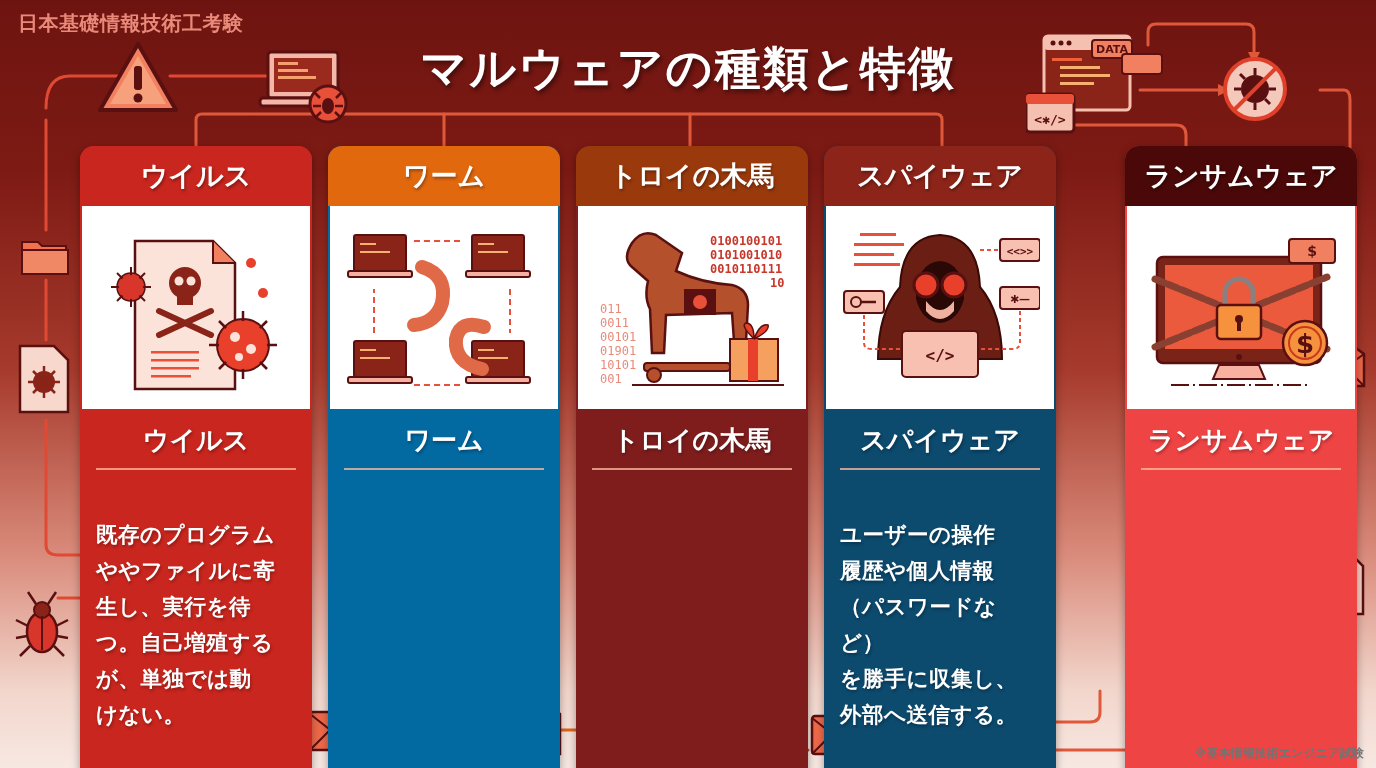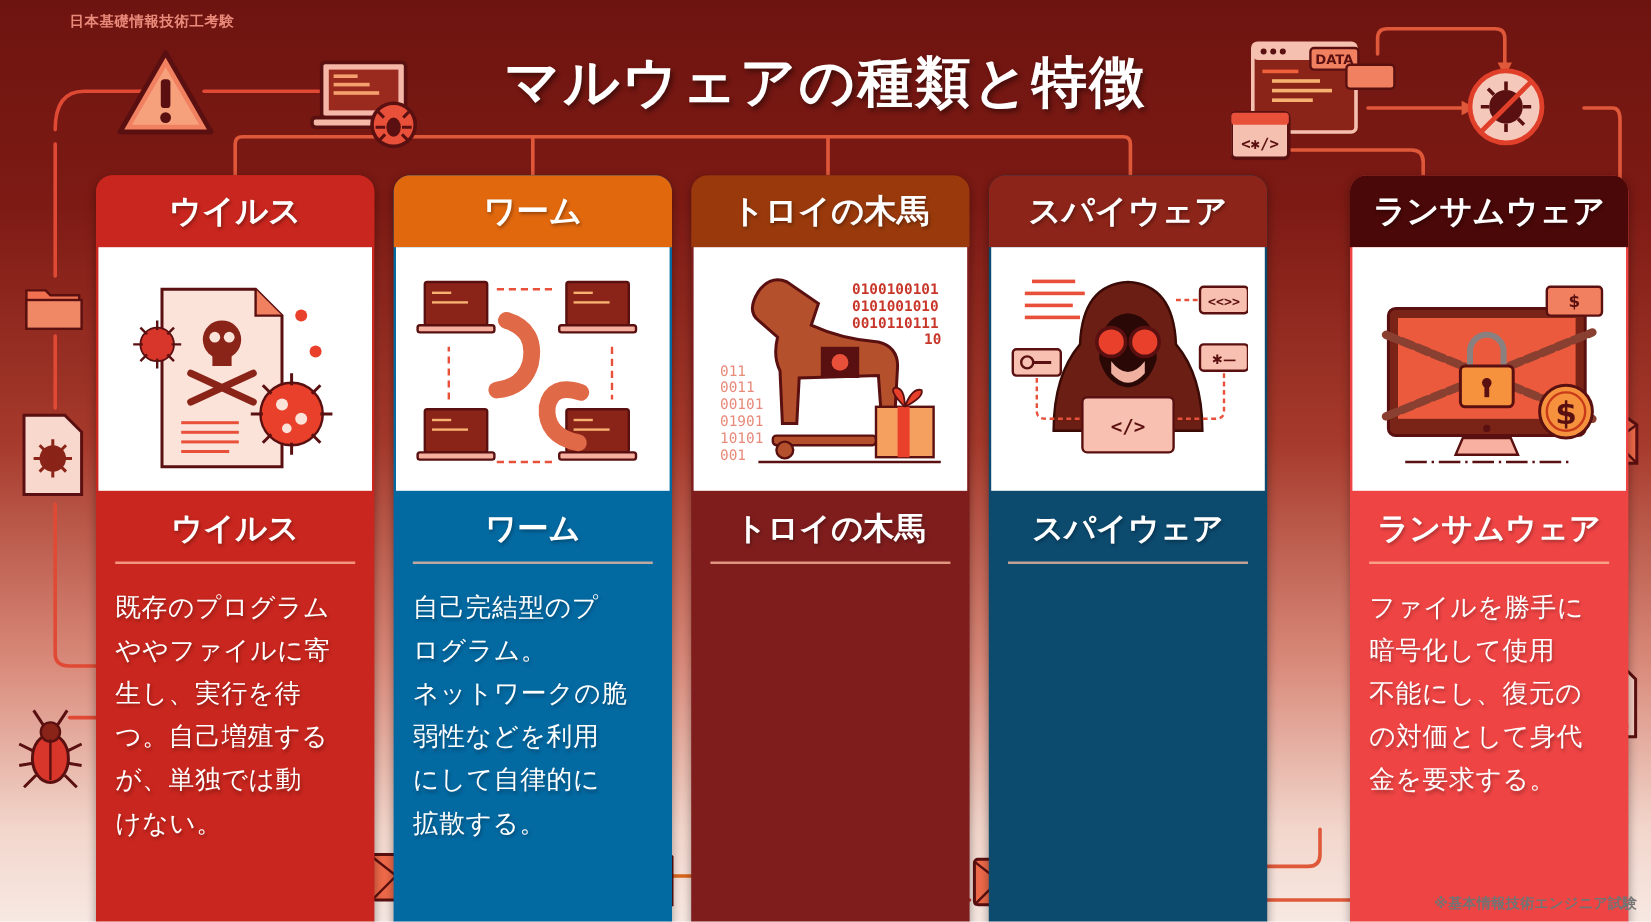--- a/index.html
+++ b/index.html
@@ -4,21 +4,21 @@
 <style>
   * { box-sizing: border-box; margin: 0; padding: 0; }
   html, body { width: 1376px; height: 768px; overflow: hidden; }
   body {
     position: relative;
     font-family: "DejaVu Sans", "Liberation Sans", sans-serif;
     background: linear-gradient(180deg, #6e1410 0%, #7d1a14 22%, #a63a2c 48%, #d98a7a 72%, #f2d6cc 90%, #f7e8e2 100%);
   }
   .watermark {
     position: absolute; left: 18px; top: 10px;
-    font-size: 12px; font-weight: bold; color: #e9897a; letter-spacing: 0.5px; margin-left: 40px;
+    font-size: 20px; font-weight: bold; color: #e9897a; letter-spacing: 0.5px;
   }
   .main-title {
     position: absolute; left: 0; width: 1376px; top: 38px; text-align: center;
     font-size: 46px; font-weight: bold; color: #ffffff;
     text-shadow: 2px 3px 4px rgba(0,0,0,0.45);
     letter-spacing: 2px;
   }
   .footnote {
     position: absolute; right: 12px; bottom: 6px;
     font-size: 12px; font-weight: bold; color: #737373;
@@ -39,23 +39,24 @@
     display: flex; align-items: center; justify-content: center;
   }
   .card-body { padding: 8px 16px 0 16px; color: #fff; }
   .card-sub {
     text-align: center; font-size: 26px; font-weight: bold;
     padding: 6px 0 10px 0;
     border-bottom: 2px solid rgba(255,190,160,0.75);
     text-shadow: 1px 2px 3px rgba(0,0,0,0.3);
   }
   .card-desc {
-    font-size: 21.5px; font-weight: normal; line-height: 36px;
+    font-size: 21.5px; font-weight: bold; line-height: 36px;
     padding-top: 19px; white-space: pre-line; letter-spacing: 0.5px;
     text-shadow: 1px 2px 3px rgba(0,0,0,0.3);
+    margin-top: 28px;
   }
   .deco { position: absolute; }
 </style>
 </head>
 <body>
 
 <svg class="wires" width="1376" height="768">
   <g fill="none" stroke-width="3" stroke-linecap="round">
     <path d="M196 146 V120 Q196 114 202 114 H936 Q942 114 942 120 V146" stroke="#e0583a"></path>
     <path d="M444 114 V146" stroke="#e0583a"></path>
@@ -303,26 +304,20 @@
       <g stroke="#e8503a" stroke-width="2" fill="none" stroke-dasharray="6 4">
         <path d="M70 18 H118"></path>
           <path d="M70 162 H118"></path>
           <path d="M30 110 V66"></path>
           <path d="M166 66 V110"></path>
       </g>
     </svg>
   </div>
   <div class="card-body">
     <div class="card-sub">ワーム</div>
-    <div class="card-desc">自己完結型のプ
-ログラム。
-ネットワークの脆
-弱性などを利用
-にして自律的に
-拡散する。</div>
   </div>
 </div>
 
 <div class="card" style="left:576px;background:#7f1d1d">
   <div class="card-head" style="background:#9a3a0c">トロイの木馬</div>
   <div class="card-img">
     <svg width="200" height="170" viewBox="0 0 200 170">
       <g font-family="DejaVu Sans Mono, monospace" font-size="12" font-weight="bold" fill="#c8362a">
         <text x="118" y="22">0100100101</text>
         <text x="118" y="36">0101001010</text>
@@ -379,20 +374,25 @@
         <line x1="21" y1="79" x2="36" y2="79" stroke="#5a1010" stroke-width="2.5"></line>
       <g stroke="#e8503a" stroke-width="2" stroke-dasharray="4 3" fill="none">
           <path d="M24 92 V120 Q24 126 32 126 H60"></path>
           <path d="M180 88 V120 Q180 126 172 126 H140"></path>
           <path d="M140 27 H160"></path>
         </g>
     </svg>
   </div>
   <div class="card-body">
     <div class="card-sub">スパイウェア</div>
+    <div class="card-desc">ユーザーの操作
+履歴や個人情報
+（パスワードなど）
+を勝手に収集し、
+外部へ送信する。</div>
   </div>
 </div>
 
 <div class="card" style="left:1125px;background:#ef4444">
   <div class="card-head" style="background:#4a0808">ランサムウェア</div>
   <div class="card-img">
     <svg width="200" height="170" viewBox="0 0 200 170">
       <rect x="16" y="34" width="164" height="106" rx="6" fill="#7a2418" stroke="#5a1010" stroke-width="2.5"></rect>
       <rect x="24" y="42" width="148" height="84" fill="#ec5a3e"></rect>
       <circle cx="98" cy="134" r="3" fill="#5a1010"></circle>
@@ -408,21 +408,16 @@
       <rect x="148" y="16" width="46" height="24" rx="3" fill="#f08060" stroke="#5a1010" stroke-width="2"></rect>
       <text x="171" y="33" text-anchor="middle" font-size="14" font-weight="bold" fill="#5a1010" font-family="DejaVu Sans, sans-serif">$</text>
       <circle cx="164" cy="120" r="22" fill="#f6923e" stroke="#5a1010" stroke-width="2.5"></circle>
       <circle cx="164" cy="120" r="16" fill="none" stroke="#c83a1a" stroke-width="2"></circle>
       <text x="164" y="130" text-anchor="middle" font-size="26" font-weight="bold" fill="#5a1010" font-family="DejaVu Sans, sans-serif">$</text>
       <line x1="30" y1="162" x2="170" y2="162" stroke="#5a1010" stroke-width="2" stroke-dasharray="18 4 2 4"></line>
     </svg>
   </div>
   <div class="card-body">
     <div class="card-sub">ランサムウェア</div>
-    <div class="card-desc">ファイルを勝手に
-暗号化して使用
-不能にし、復元の
-の対価として身代
-金を要求する。</div>
   </div>
 </div>
 
 <div class="footnote">※基本情報技術エンジニア試験</div>
 
 </body></html>

